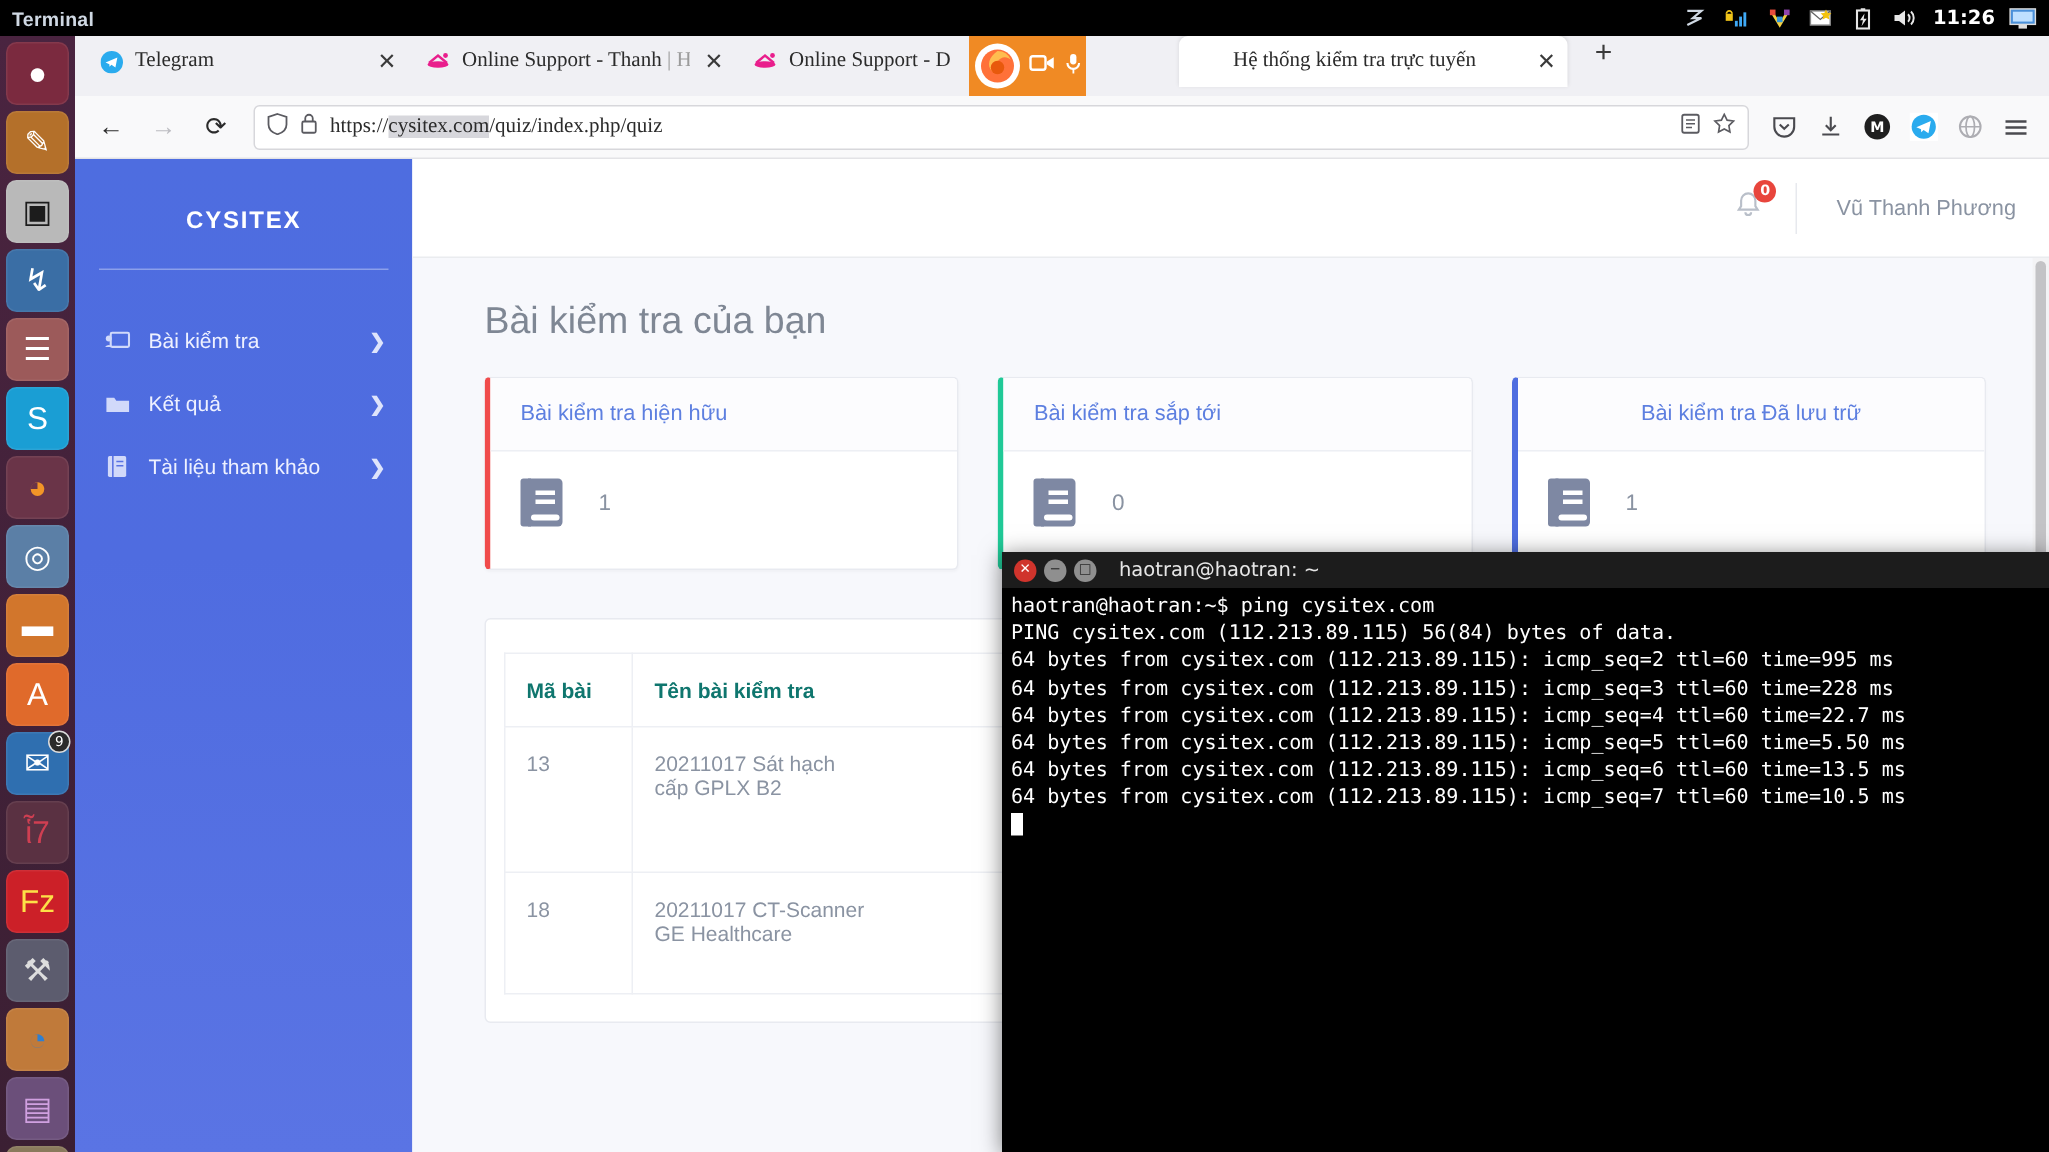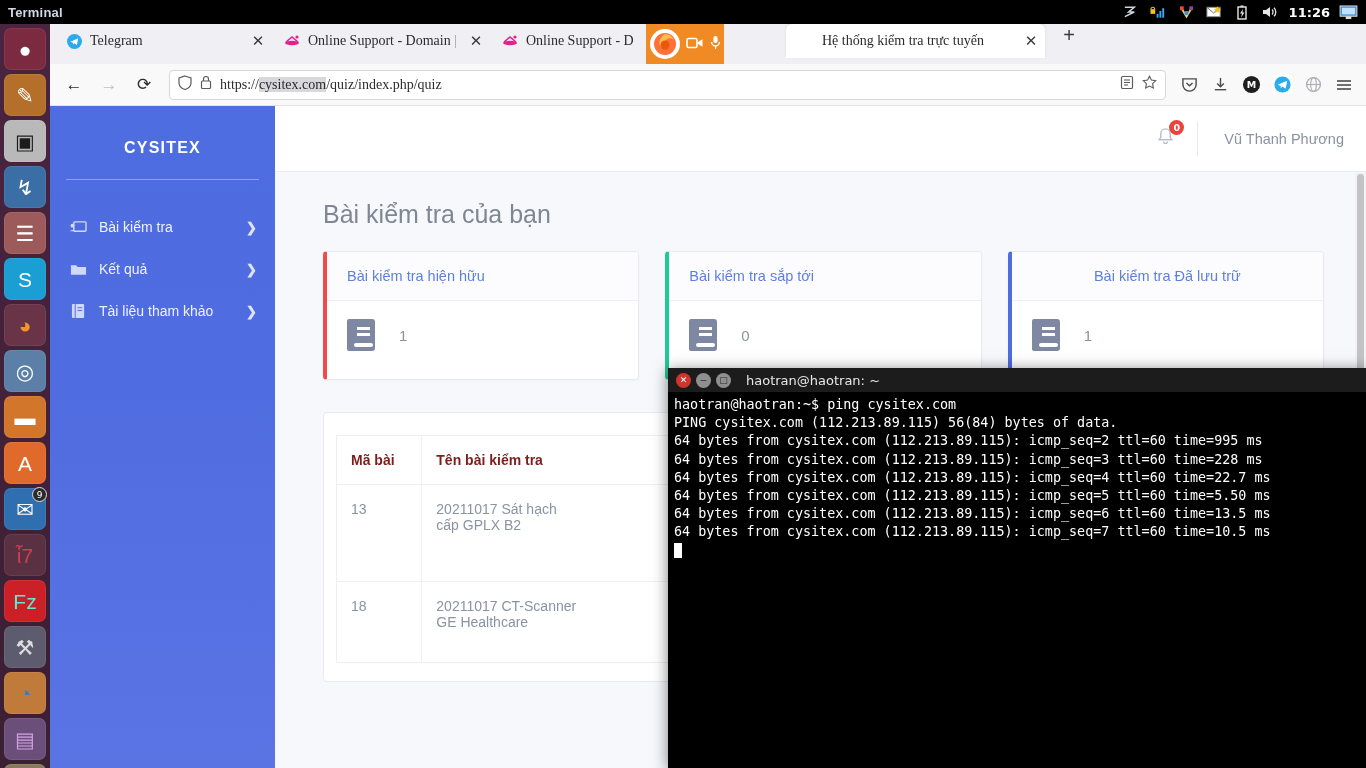--- a/index.html
+++ b/index.html
@@ -186,21 +186,21 @@
   .table-card {
     margin-top: 32px; background: #fff; border: 1px solid #e8eaf0;
     border-radius: 4px; padding: 22px 12px 18px;
   }
   table { width: 100%; border-collapse: collapse; }
   th, td {
     border: 1px solid #edeff4; padding: 16px 14px;
     font-size: 14px; color: #8a93a2; vertical-align: top;
     text-align: left; font-weight: 400;
   }
-  th { color: #7f1d1d; font-weight: bold; }
+  th { color: #0f766e; font-weight: bold; }
   th.c-ma, td.c-ma { width: 60px; }
   th.c-ten, td.c-ten { width: 195px; }
   th.c-mo, td.c-mo { width: 230px; }
   th.c-x, td.c-x { width: 200px; }
   td .line { display: block; }
 
   .v-scrollbar {
     position: absolute; right: 0; top: 0; width: 11px; height: 100%;
     background: #f3f3f5;
   }
@@ -327,21 +327,21 @@
         <span class="glyph" style="color: rgb(255, 255, 255);">A</span>
       </div>
       <div class="dock-item" style="background: rgb(47, 111, 176);">
         <span class="glyph" style="color: rgb(255, 255, 255);">✉</span>
         <span class="dock-badge">9</span>
       </div>
       <div class="dock-item" style="background: rgb(90, 49, 66);">
         <span class="glyph" style="color: rgb(207, 63, 82);">ἷ7</span>
       </div>
       <div class="dock-item" style="background: rgb(204, 32, 40);">
-        <span class="glyph" style="color: #5eead4;">Fz</span>
+        <span class="glyph" style="color: #fde047;">Fz</span>
       </div>
       <div class="dock-item" style="background: rgb(92, 92, 110);">
         <span class="glyph" style="color: rgb(221, 221, 221);">⚒</span>
       </div>
       <div class="dock-item" style="background: rgb(192, 122, 58);">
         <span class="glyph" style="color: rgb(47, 127, 208);">◔</span>
       </div>
       <div class="dock-item" style="background: rgb(107, 79, 122);">
         <span class="glyph" style="color: rgb(208, 160, 224);">▤</span>
       </div>
@@ -364,21 +364,21 @@
       </div>
 
       <div class="tab inactive">
         <span class="favicon">
           <svg width="16" height="14" viewBox="0 0 16 14">
               <ellipse cx="8" cy="9" rx="7" ry="2.2" fill="#e91e8c"></ellipse>
               <path d="M2 8 L8 3 L14 8" fill="none" stroke="#e91e8c" stroke-width="1.6"></path>
               <circle cx="13" cy="3" r="1.6" fill="#e91e8c"></circle>
             </svg>
         </span>
-        <span class="title"><span>Online Support - Domain </span><span class="dim">| H</span></span>
+        <span class="title"><span>Online Support - Thanh </span><span class="dim">| H</span></span>
         <span class="tclose">✕</span>
       </div>
 
       <div class="tab inactive">
         <span class="favicon">
           <svg width="16" height="14" viewBox="0 0 16 14">
               <ellipse cx="8" cy="9" rx="7" ry="2.2" fill="#e91e8c"></ellipse>
               <path d="M2 8 L8 3 L14 8" fill="none" stroke="#e91e8c" stroke-width="1.6"></path>
               <circle cx="13" cy="3" r="1.6" fill="#e91e8c"></circle>
             </svg>

